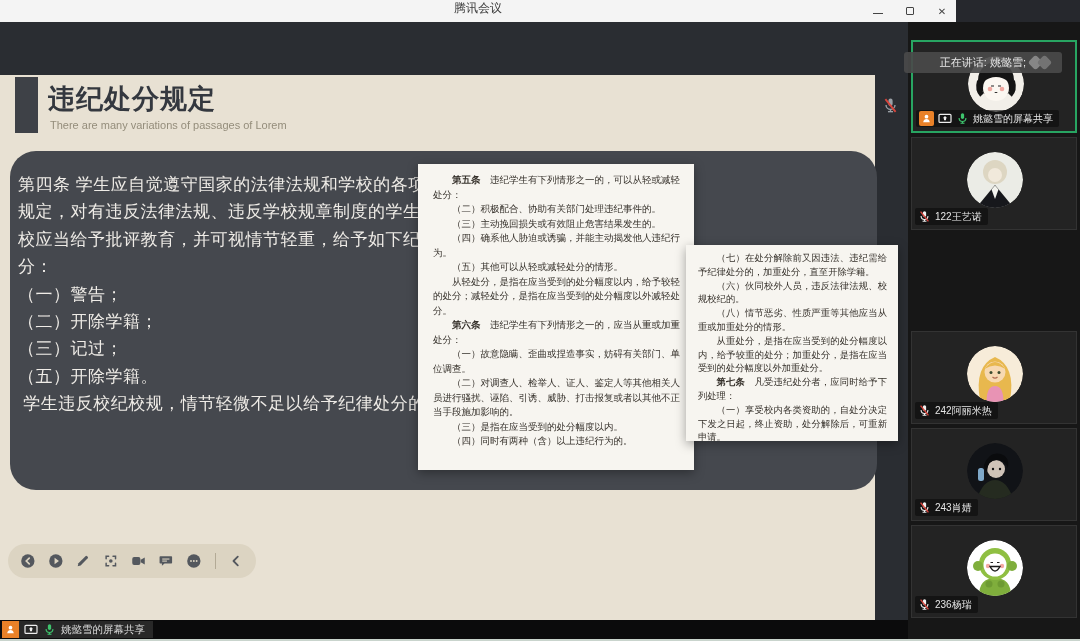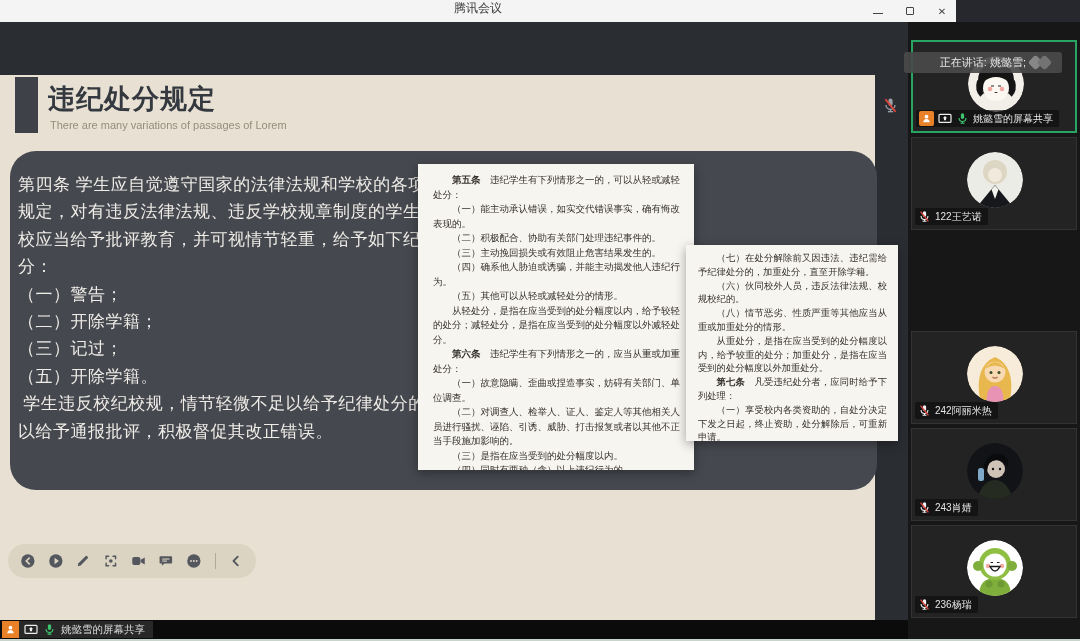--- a/index.html
+++ b/index.html
@@ -110,26 +110,24 @@
       <div class="panel-text">
           <div class="pline">第四条 学生应自觉遵守国家的法律法规和学校的各项管理</div>
           <div class="pline">规定，对有违反法律法规、违反学校规章制度的学生，学</div>
           <div class="pline">校应当给予批评教育，并可视情节轻重，给予如下纪律处</div>
           <div class="pline">分：</div>
           <div class="pline">（一）警告；</div>
           <div class="pline">（二）开除学籍；</div>
           <div class="pline">（三）记过；</div>
           <div class="pline">（五）开除学籍。</div>
           <div class="pline"> 学生违反校纪校规，情节轻微不足以给予纪律处分的，可</div>
-          <div class="pline">以给予通报批评，积极督促其改正错误。</div>
         </div>
 
       <div class="paper paper-1">
           <p class="pp"><b>第五条</b>　违纪学生有下列情形之一的，可以从轻或减轻处分：</p>
-          <p class="pp">（一）能主动承认错误，如实交代错误事实，确有悔改表现的。</p>
           <p class="pp">（二）积极配合、协助有关部门处理违纪事件的。</p>
           <p class="pp">（三）主动挽回损失或有效阻止危害结果发生的。</p>
           <p class="pp">（四）确系他人胁迫或诱骗，并能主动揭发他人违纪行为。</p>
           <p class="pp">（五）其他可以从轻或减轻处分的情形。</p>
           <p class="pp">从轻处分，是指在应当受到的处分幅度以内，给予较轻的处分；减轻处分，是指在应当受到的处分幅度以外减轻处分。</p>
           <p class="pp"><b>第六条</b>　违纪学生有下列情形之一的，应当从重或加重处分：</p>
           <p class="pp">（一）故意隐瞒、歪曲或捏造事实，妨碍有关部门、单位调查。</p>
           <p class="pp">（二）对调查人、检举人、证人、鉴定人等其他相关人员进行骚扰、诬陷、引诱、威胁、打击报复或者以其他不正当手段施加影响的。</p>
           <p class="pp">（三）是指在应当受到的处分幅度以内。</p>
           <p class="pp">（四）同时有两种（含）以上违纪行为的。</p>

